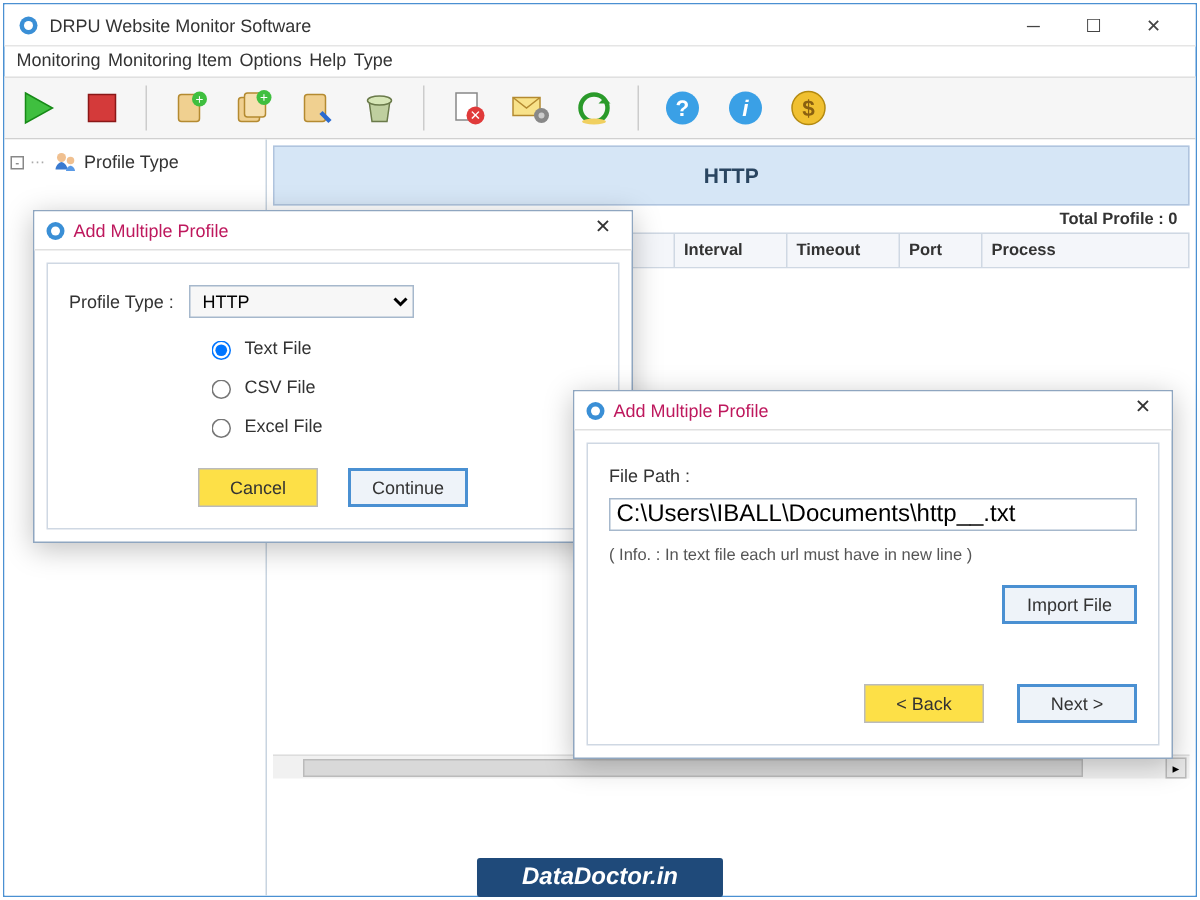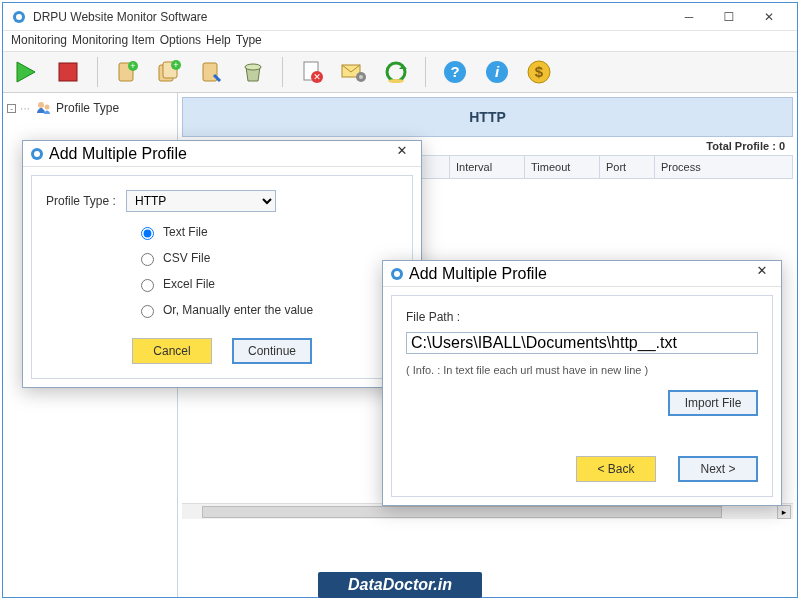--- a/index.html
+++ b/index.html
@@ -16,30 +16,30 @@
 .content { display: flex; height: calc(100% - 90px); }
 .sidebar { width: 175px; border-right: 1px solid #c8d4e0; background: #fff; padding: 6px 4px; }
 .tree-item { display: flex; align-items: center; gap: 4px; font-size: 12px; color: #333; }
 .tree-toggle { width: 9px; height: 9px; border: 1px solid #888; font-size: 8px; line-height: 8px; text-align: center; color: #555; }
 .main { flex: 1; background: #fff; position: relative; padding: 4px; }
 .header-banner { background: #d6e6f6; border: 1px solid #b0c4de; height: 40px; display: flex; align-items: center; justify-content: center; font-size: 14px; font-weight: 600; color: #2a4560; }
 .status-row { display: flex; justify-content: space-between; padding: 3px 8px; font-size: 11px; }
 .status-row .red { color: #c00; font-weight: 600; }
 .status-row .right { color: #333; font-weight: 600; }
 .grid-header { display: flex; border-top: 1px solid #cfd8e3; border-bottom: 1px solid #cfd8e3; background: #f4f6fa; }
-.grid-header .col { padding: 5px 6px; font-size: 11px; font-weight: 400; color: #333; border-right: 1px solid #cfd8e3; white-space: nowrap; overflow: hidden; }
+.grid-header .col { padding: 5px 6px; font-size: 11px; font-weight: 700; color: #333; border-right: 1px solid #cfd8e3; white-space: nowrap; overflow: hidden; }
 .grid-body { height: 340px; position: relative; background: #fff; }
 .hscroll { position: absolute; left: 0; right: 0; bottom: 0; height: 16px; background: #f1f1f1; border-top: 1px solid #ddd; display: flex; align-items: center; justify-content: flex-end; padding-right: 2px; }
 .hscroll .thumb { position: absolute; left: 20px; width: 520px; height: 12px; background: #d9d9d9; border: 1px solid #bbb; }
 .hscroll .arrow { width: 14px; height: 14px; border: 1px solid #bbb; background: #e8e8e8; font-size: 9px; text-align: center; line-height: 12px; }
 
 
 .dialog { position: absolute; background: #fff; border: 1px solid #8fa6c0; box-shadow: 0 4px 18px rgba(0,0,0,0.25); }
 .dialog .dlg-titlebar { height: 26px; display: flex; align-items: center; padding: 0 6px; background: #fff; border-bottom: 1px solid #e0e0e0; }
-.dialog .dlg-titlebar .title { flex: 1; font-size: 16px; color: #000000; }
+.dialog .dlg-titlebar .title { flex: 1; font-size: 12px; color: #be185d; }
 .dialog .dlg-titlebar .close { width: 26px; height: 22px; text-align: center; font-size: 13px; color: #333; }
 .dialog .inner { border: 1px solid #cfd8e3; margin: 8px; padding: 14px; }
 .form-row { display: flex; align-items: center; gap: 0; margin-bottom: 12px; font-size: 12px; color: #333; }
 .form-row label { width: 80px; }
 select.combo { width: 150px; height: 22px; border: 1px solid #a6b8cc; background: #f7f7f7; font-size: 12px; padding: 1px 4px; }
 .radio-col { margin-left: 90px; display: flex; flex-direction: column; gap: 10px; font-size: 12px; color: #333; }
 .radio-col label { display: flex; align-items: center; gap: 6px; }
 .btn-row { display: flex; justify-content: center; gap: 20px; margin-top: 20px; }
 .btn { min-width: 80px; height: 26px; border: 1px solid #8fa6c0; background: #eef3f9; font-size: 12px; color: #333; display: flex; align-items: center; justify-content: center; }
 .btn.primary { border: 2px solid #4a90d2; }
@@ -226,24 +226,20 @@
           <span>Text File</span>
         </label>
       <label>
           <input type="radio" name="src" style="">
           <span>CSV File</span>
         </label>
       <label>
           <input type="radio" name="src" style="">
           <span>Excel File</span>
         </label>
-      <label>
-          <input type="radio" name="src" style="">
-          <span>Or, Manually enter the value</span>
-        </label>
     </div>
     <div class="btn-row">
       <div class="btn light">Cancel</div>
       <div class="btn primary">Continue</div>
     </div>
   </div>
 </div>
 
 <div class="dialog" style="left:382px; top:260px; width:400px;">
   <div class="dlg-titlebar">

